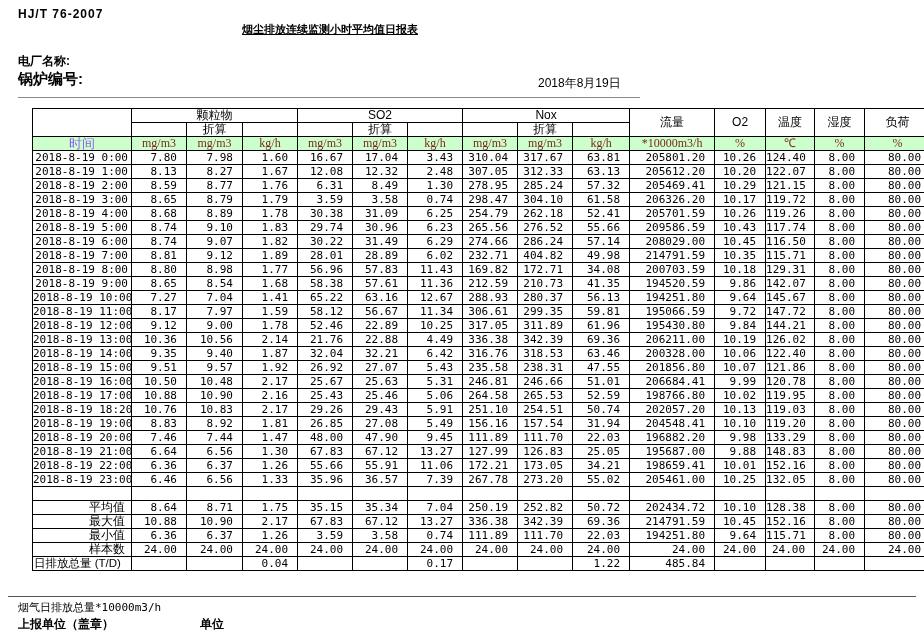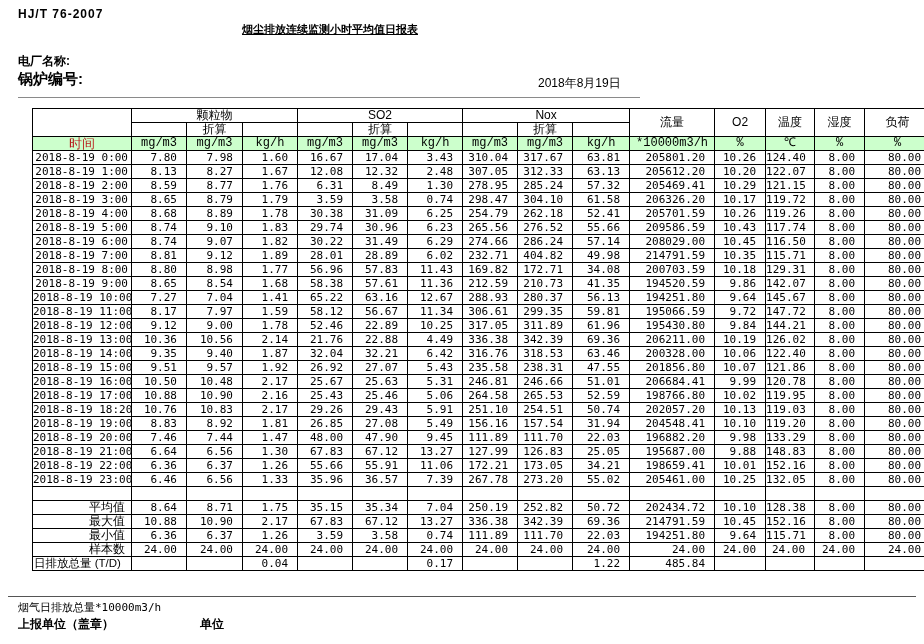--- a/index.html
+++ b/index.html
@@ -17,22 +17,22 @@
   .rule-top{left:18px;top:97px;width:622px;}
   .rule-bottom{left:8px;top:596px;width:908px;background:#555;}
   .tbl-wrap{position:absolute;left:32px;top:108px;}
   table{border-collapse:collapse;table-layout:fixed;width:898px;}
   td{
     border:1px solid #000;height:13px;line-height:13px;padding:0;
     font-size:11px;overflow:hidden;white-space:nowrap;
   }
   tr.h1 td,tr.h2 td{text-align:center;font-size:12px;}
   tr.h3 td{text-align:center;font-size:12px;}
-  .grn{background:#ccffcc;color:#b91c1c;}
-  .grn-unit{background:#ccffcc;color:#000000;font-size:11px;font-family:Liberation Mono, monospace;}
+  .grn{background:#ccffcc;color:#8b5cf6;}
+  .grn-unit{background:#ccffcc;color:#7f1d1d;font-size:11px;font-family:Liberation Serif, serif;}
   td.num{
     text-align:right;padding-right:9px;
     font-family:"DejaVu Sans Mono","Liberation Mono",monospace;font-size:11px;
   }
   td.time{
     text-align:right;padding-right:3px;
     font-family:"DejaVu Sans Mono","Liberation Mono",monospace;font-size:11px;margin-left:38px;
   }
   td.sumlabel{text-align:right;padding-right:6px;font-size:12px;}
   td.sumlabel-left{text-align:left;padding-left:1px;font-size:11.5px;white-space:nowrap;}

